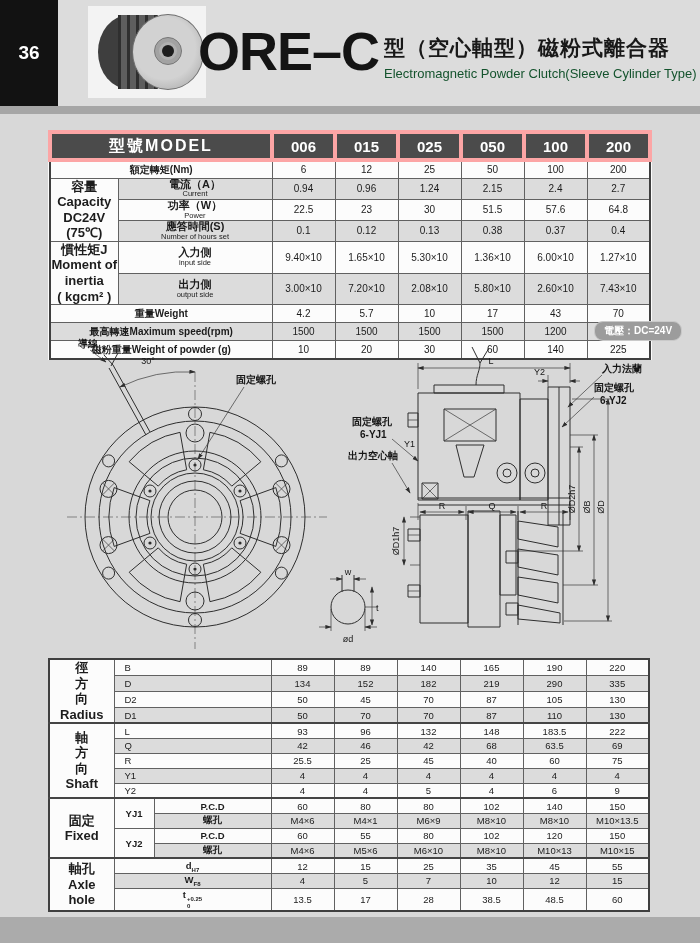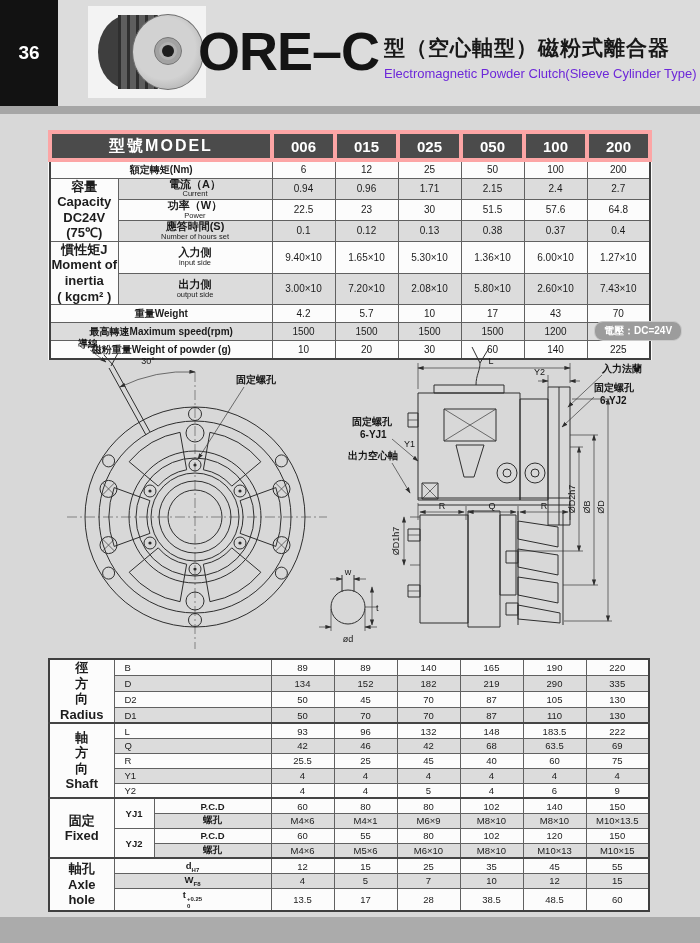--- a/index.html
+++ b/index.html
@@ -8,21 +8,21 @@
   .header{position:absolute;left:0;top:0;width:700px;height:112px;background:#dcdcdc}
   .pageno{position:absolute;left:0;top:0;width:58px;height:106px;background:#121212;color:#fff;display:flex;align-items:center;justify-content:center;font-size:19px;font-weight:bold}
   .photo{position:absolute;left:88px;top:6px;width:118px;height:92px;background:#f3f3f3}
   .ph-back{position:absolute;left:10px;top:9px;width:62px;height:74px;border-radius:50%;background:#3e3e3e}
   .ph-body{position:absolute;left:30px;top:9px;width:40px;height:74px;background:repeating-linear-gradient(90deg,#2f2f2f 0 3px,#5e5e5e 3px 9px)}
   .ph-face{position:absolute;left:44px;top:8px;width:72px;height:76px;border-radius:50%;background:radial-gradient(circle at 45% 45%,#d2d2d2 0 55%,#9d9d9d 100%);border:1px solid #6e6e6e;box-sizing:border-box}
   .ph-hub{position:absolute;left:66px;top:31px;width:28px;height:28px;border-radius:50%;background:#b0b0b0;border:1px solid #757575;box-shadow:inset 0 0 0 4px #a2a2a2;box-sizing:border-box}
   .ph-bore{position:absolute;left:74px;top:39px;width:12px;height:12px;border-radius:50%;background:#1d1d1d}
   .title-model{position:absolute;left:198px;top:20px;font-size:54px;font-weight:bold;color:#141414;letter-spacing:-1px}
   .title-zh{position:absolute;left:384px;top:34px;width:310px;font-size:21px;font-weight:bold;color:#181818;letter-spacing:1px;white-space:nowrap}
-  .title-en{position:absolute;left:384px;top:66px;width:312px;font-size:13px;color:#6d28d9;white-space:nowrap}
+  .title-en{position:absolute;left:384px;top:66px;width:312px;font-size:13px;color:#14532d;white-space:nowrap}
   .divider{position:absolute;left:0;top:106px;width:700px;height:8px;background:#a6a6a6}
   .botbar{position:absolute;left:0;top:917px;width:700px;height:26px;background:#ababab}
   
   table{border-collapse:collapse;table-layout:fixed;background:#fcfcfc;border:2px solid #3f3f3f}
   td,th{border:1px solid #616161;padding:0;text-align:center;vertical-align:middle;overflow:hidden}
   .spec{position:absolute;left:48px;top:130px;width:600px}
   .spec tr{height:18px}
   .spec tr.hd{height:28px}
   .spec th{background:#4b4b4b;color:#fff;border:4px solid #fca5a5;font-weight:bold;font-size:15px}
   .spec th.model{font-size:16px;letter-spacing:2px}
@@ -104,21 +104,21 @@
     <td rowspan="3" class="grp">容量
 Capacity
 DC24V
 (75℃)</td>
     <td class="sub">
           <span class="zh">電流（A）</span>
           <span class="en">Current</span>
         </td>
   <td class="v">0.94</td>
         <td class="v">0.96</td>
-        <td class="v">1.71</td>
+        <td class="v">1.24</td>
         <td class="v">2.15</td>
         <td class="v">2.4</td>
         <td class="v">2.7</td>
       </tr>
   <tr>
     <td class="sub">
           <span class="zh">功率（W）</span>
           <span class="en">Power</span>
         </td>
   <td class="v">22.5</td>

